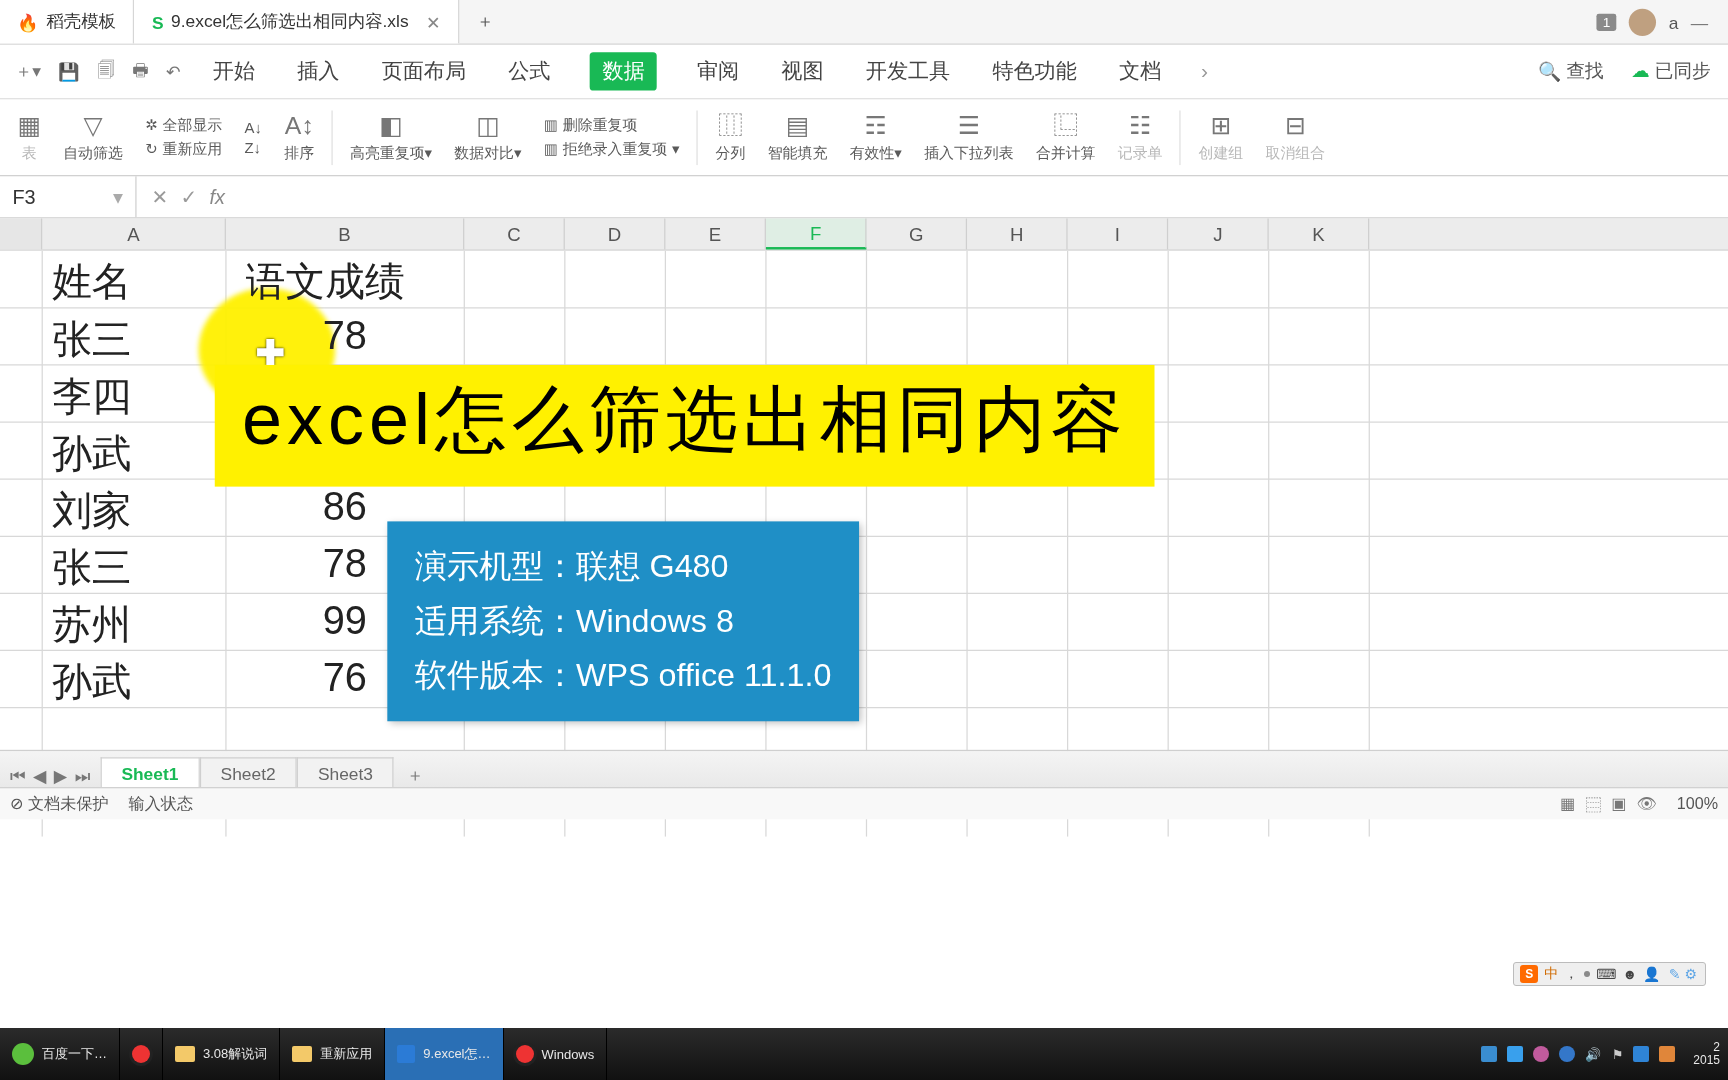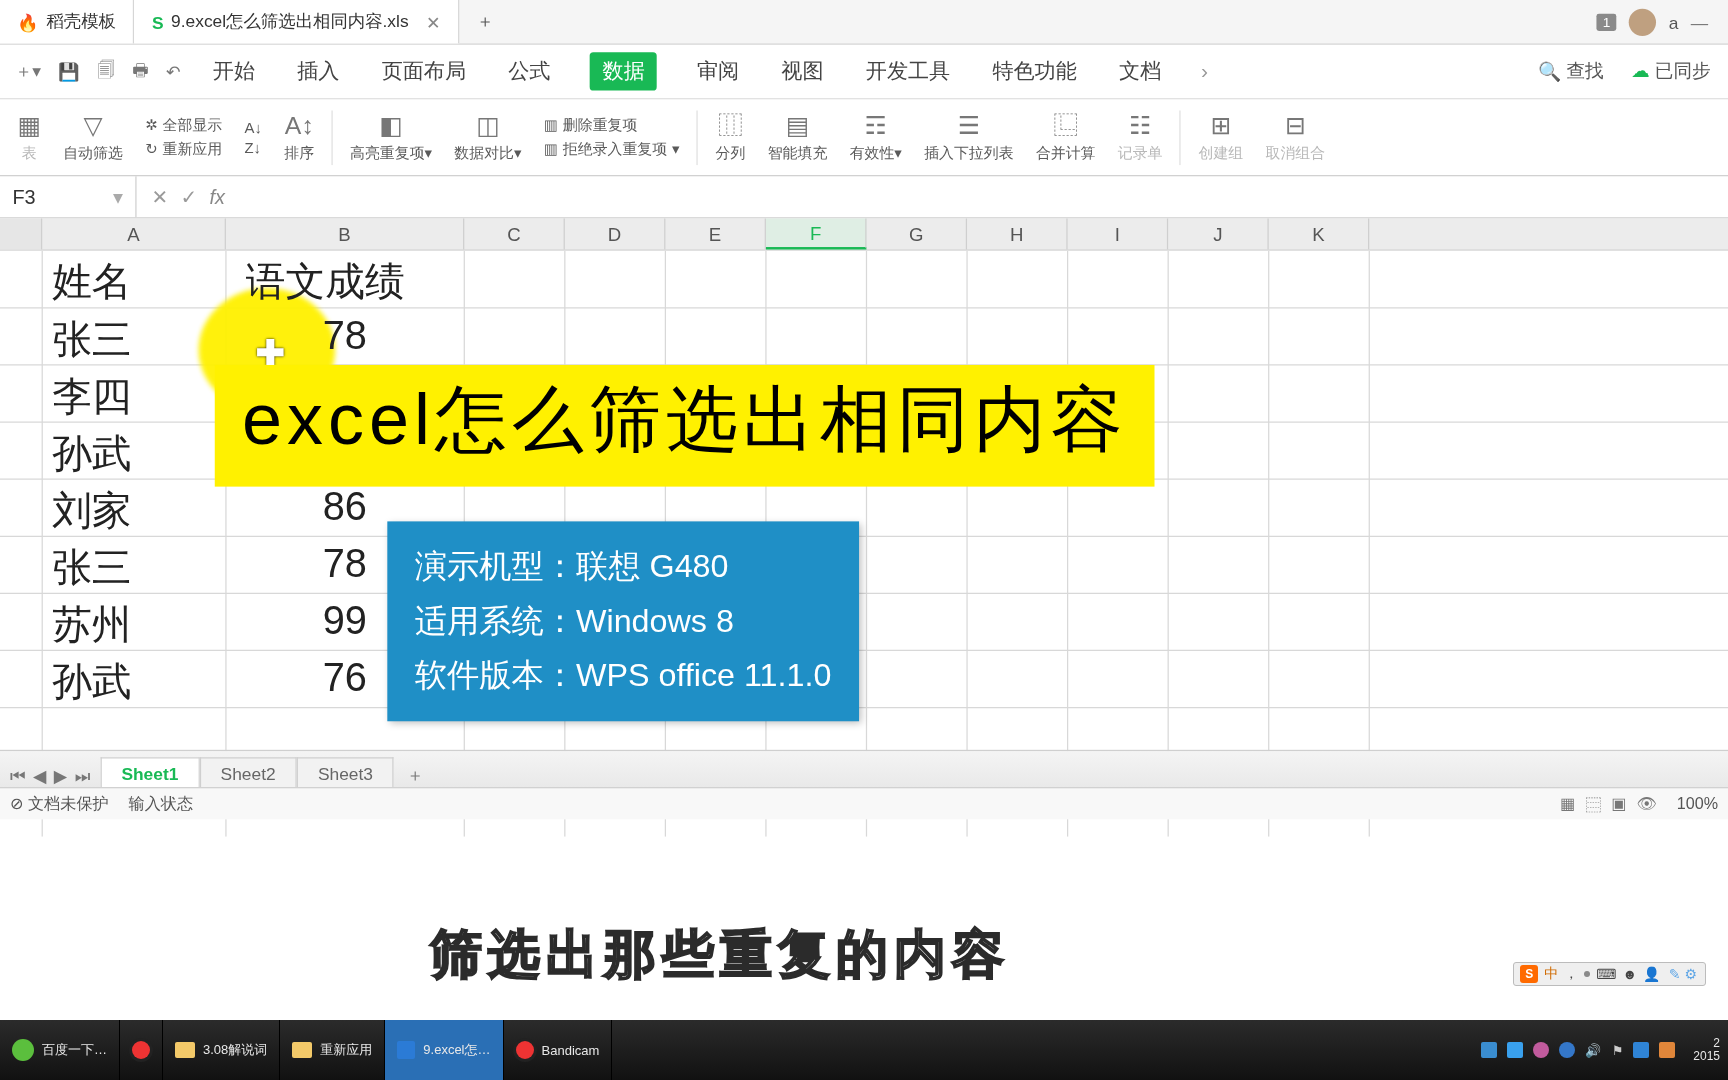--- a/index.html
+++ b/index.html
@@ -76,21 +76,21 @@
 .sheetplus { padding:0 10px; color:#777; }
 
 .statusbar { position:absolute; left:0; right:0; height:26px; display:flex; align-items:center; font-size:13px; color:#555; border-top:1px solid #cfcfcf; background:#f8f8f8; padding:0 8px; gap:16px; }
 .statusbar .spacer { flex:1; }
 .viewbtns { display:flex; gap:8px; color:#777; }
 
 
 .subtitle { position:absolute; font-size:52px; color:#fff; font-weight:600; -webkit-text-stroke:2px #2b2b2b; letter-spacing:6px; }
 
 
-.taskbar { position:absolute; left:0; right:0; bottom:0; height:60px; background:linear-gradient(#2b2b2b,#111); display:flex; align-items:center; font-size:13px; color:#e8e8e8; }
+.taskbar { position:absolute; left:0; right:0; bottom:0; height:52px; background:linear-gradient(#2b2b2b,#111); display:flex; align-items:center; font-size:13px; color:#e8e8e8; }
 .tbtn { display:flex; align-items:center; gap:8px; padding:0 12px; height:100%; border-right:1px solid #000; }
 .tbtn .sq { width:18px; height:18px; background:#2b7bd6; border-radius:2px; }
 .tbtn .folder { width:20px; height:16px; background:#f3c969; border-radius:2px; }
 .tbtn .rec { width:18px; height:18px; border-radius:50%; background:#e33; box-shadow:0 0 0 3px #222; }
 .tbtn.active { background:#2a6fb5;text-align:center; }
 .tspacer { flex:1; }
 .tray { display:flex; align-items:center; gap:10px; padding:0 10px; color:#ccc; font-size:13px; }
 .tray .ic { width:16px; height:16px; display:inline-block; background:#3a8dd0; border-radius:2px; }
 .clock { text-align:right; line-height:1.1; font-size:12px; padding:0 8px; }
 
@@ -346,23 +346,20 @@
       <span>▦</span>
       <span>⿳</span>
       <span>▣</span>
       <span>👁</span>
     </div>
     <span>100%</span>
   </div>
 
  </div>
 
- <div class="subtitle" style="left:430px; top:920px;">
-   <span>筛选出那些重复的内容</span>
- </div>
 
  <div class="imebar" style="right:22px; top:962px;">
    <span class="slogo">S</span>
    <span class="zh">中</span>
    <span>，</span>
    <span class="dot"></span>
    <span>⌨</span>
    <span>☻</span>
    <span>👤</span>
    <span class="tools"><span>✎</span><span>⚙</span></span>
@@ -383,21 +380,21 @@
    <div class="tbtn">
         <span class="folder"></span>
         <span>重新应用</span>
       </div>
    <div class="tbtn active">
         <span class="sq"></span>
         <span>9.excel怎…</span>
       </div>
    <div class="tbtn">
         <span class="rec"></span>
-        <span>Bandicam</span>
+        <span>Windows</span>
       </div>
    <div class="tspacer"></div>
    <div class="tray">
      <span class="ic"></span>
      <span class="ic" style="background:#39a0ed;"></span>
      <span class="ic" style="background:#c15b9d;border-radius:50%;"></span>
      <span class="ic" style="background:#3477c9;border-radius:50%;"></span>
      <span>🔊</span>
      <span>⚑</span>
      <span class="ic" style="background:#2f84d6;"></span>

